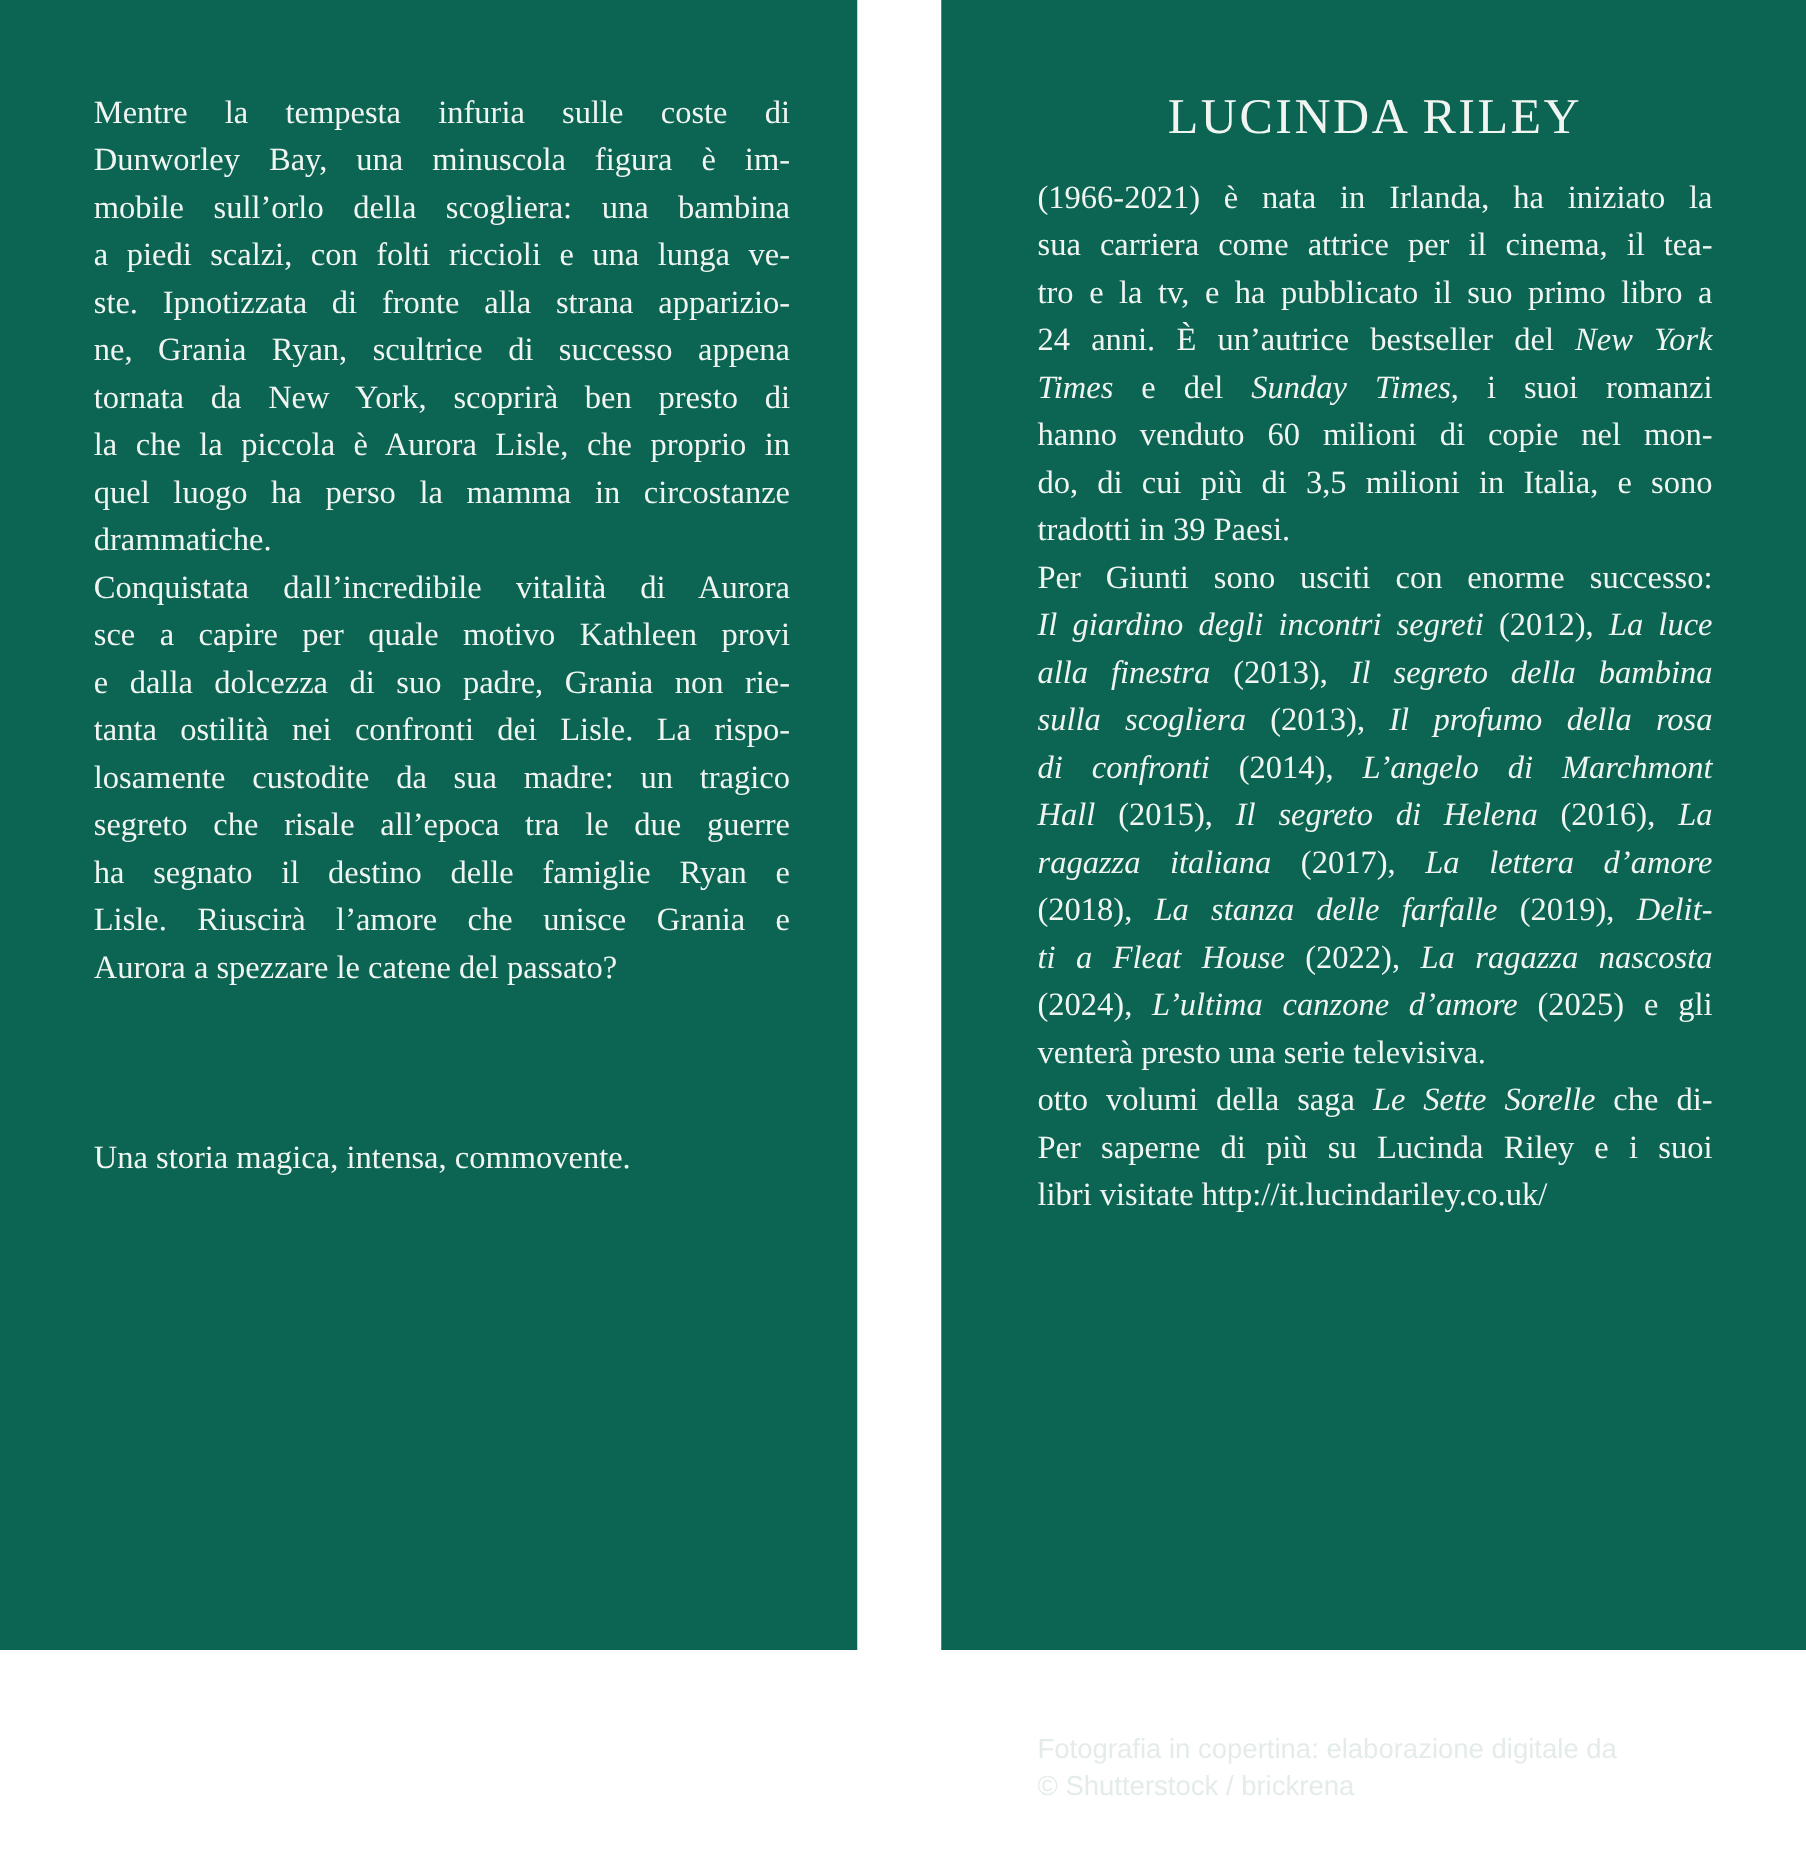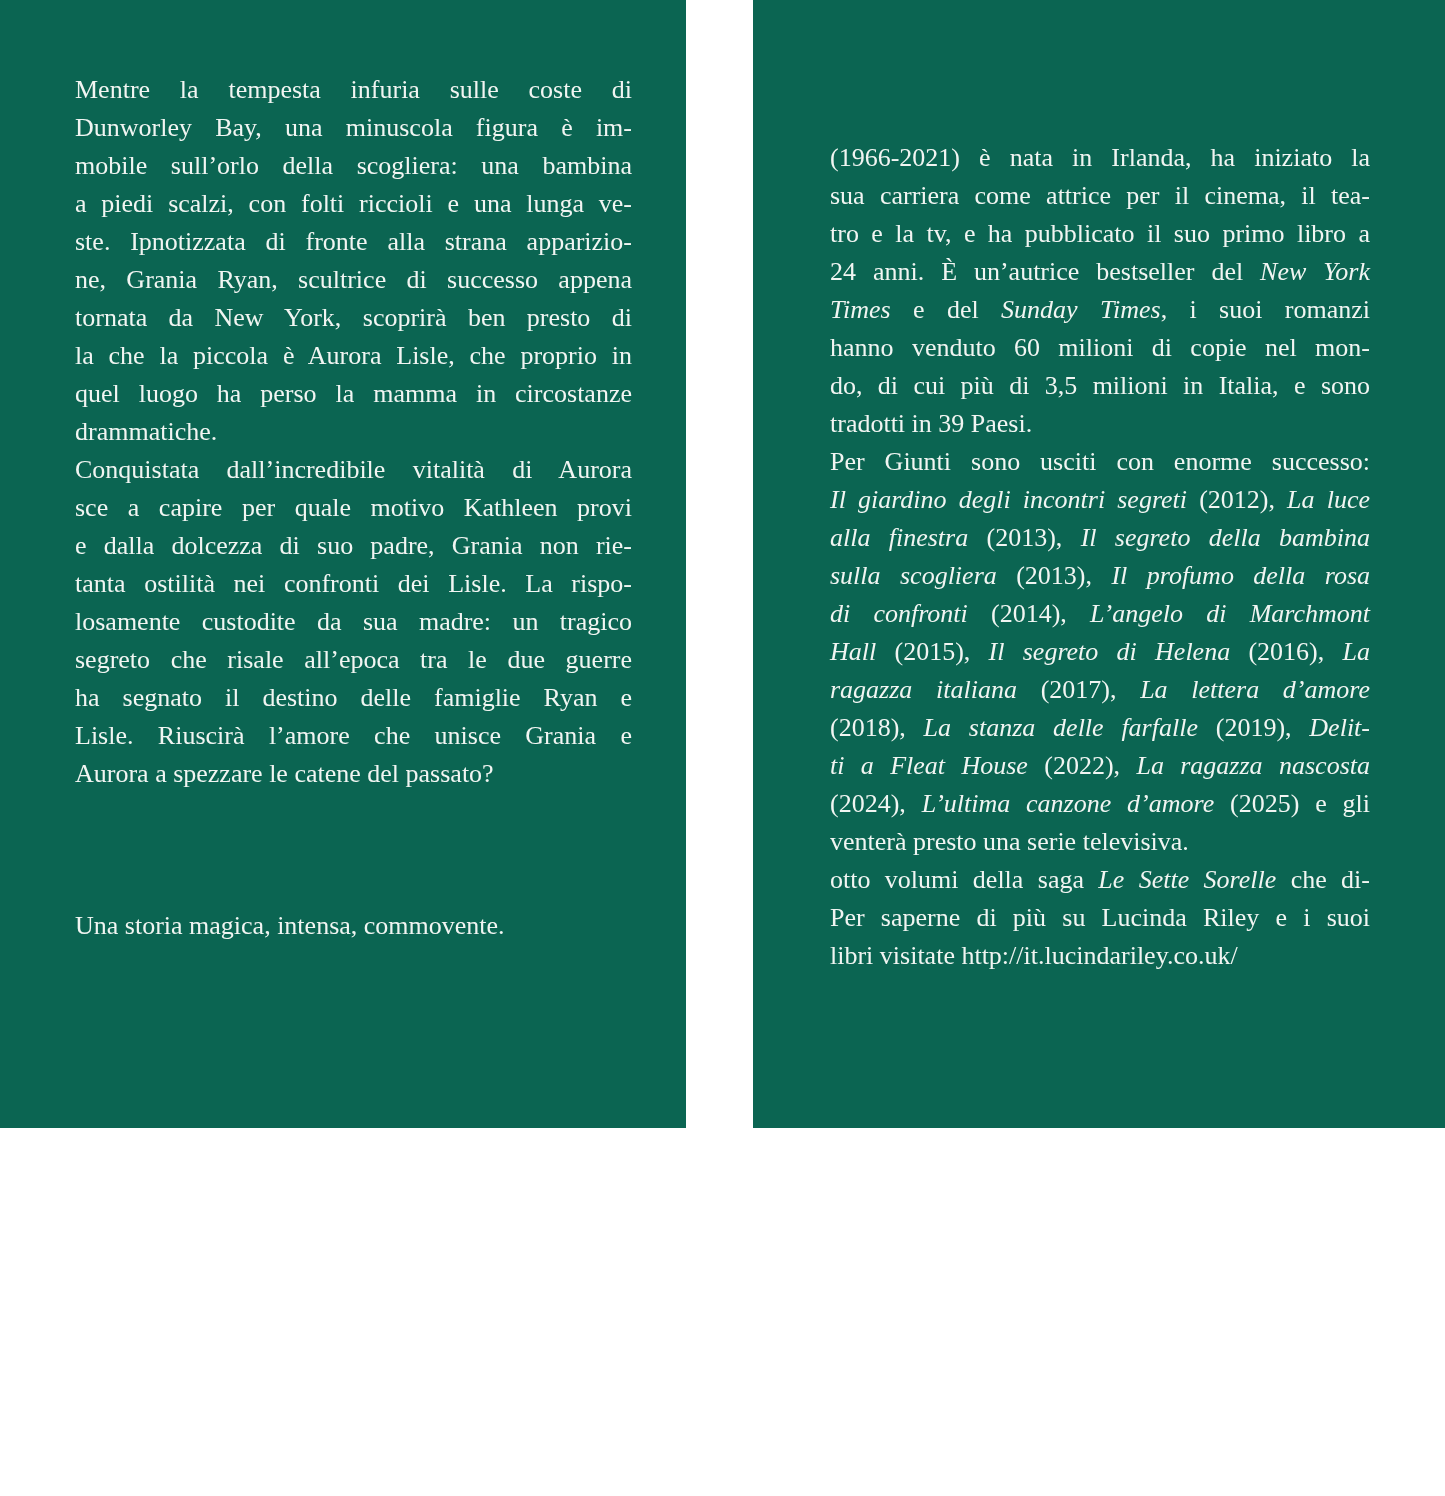--- a/index.html
+++ b/index.html
@@ -4,21 +4,21 @@
 <style>
   html, body { margin: 0; padding: 0; }
   body {
     width: 1445px; height: 1496px;
     position: relative;
     background: #ffffff;
     font-family: "Liberation Serif", serif;
     overflow: hidden;
   }
   .flap {
-    position: absolute; top: 0; height: 1128px;
+    position: absolute; top: 0; height: 1320px;
     background: var(--flap-green, #0b6552);
   }
   .flap.left  { left: 0;    width: 686px; }
   .gap        { position: absolute; top: 0; left: 686px; width: 67px; height: 1496px; background: var(--gap-white, #ffffff); }
   .flap.right { left: 753px; width: 692px; }
 
   .synopsis {
     position: absolute; left: 75px; top: 71px; width: 557px;
     color: var(--flap-text, #f1f5f2);
   }
@@ -82,20 +82,21 @@
         <div class="line">Lisle. Riuscirà l’amore che unisce Grania e</div>
         <div class="line end">Aurora a spezzare le catene del passato?</div>
       </div>
     </div>
   <div class="tagline">Una storia magica, intensa, commovente.</div>
 </div>
 
 <div class="gap"></div>
 
 <div class="flap right">
+  <h1 class="author-name">LUCINDA RILEY</h1>
   <div class="bio">
       <div class="line">(1966-2021) è nata in Irlanda, ha iniziato la</div>
       <div class="line">sua carriera come attrice per il cinema, il tea-</div>
       <div class="line">tro e la tv, e ha pubblicato il suo primo libro a</div>
       <div class="line">24 anni. È un’autrice bestseller del <i>New York</i></div>
       <div class="line"><i>Times</i> e del <i>Sunday Times</i>, i suoi romanzi</div>
       <div class="line">hanno venduto 60 milioni di copie nel mon-</div>
       <div class="line">do, di cui più di 3,5 milioni in Italia, e sono</div>
       <div class="line end">tradotti in 39 Paesi.</div>
       <div class="line">Per Giunti sono usciti con enorme successo:</div>
@@ -106,13 +107,17 @@
       <div class="line"><i>Hall</i> (2015), <i>Il segreto di Helena</i> (2016), <i>La</i></div>
       <div class="line"><i>ragazza italiana</i> (2017), <i>La lettera d’amore</i></div>
       <div class="line">(2018), <i>La stanza delle farfalle</i> (2019), <i>Delit-</i></div>
       <div class="line"><i>ti a Fleat House</i> (2022), <i>La ragazza nascosta</i></div>
       <div class="line">(2024), <i>L’ultima canzone d’amore</i> (2025) e gli</div>
       <div class="line end">venterà presto una serie televisiva.</div>
       <div class="line">otto volumi della saga <i>Le Sette Sorelle</i> che di-</div>
       <div class="line">Per saperne di più su Lucinda Riley e i suoi</div>
       <div class="line end">libri visitate http://it.lucindariley.co.uk/</div>
     </div>
+  <div class="credit">
+    <div class="credit-line">Fotografia in copertina: elaborazione digitale da</div>
+    <div class="credit-line">© Shutterstock / brickrena</div>
+  </div>
 </div>
 
 </body></html>

